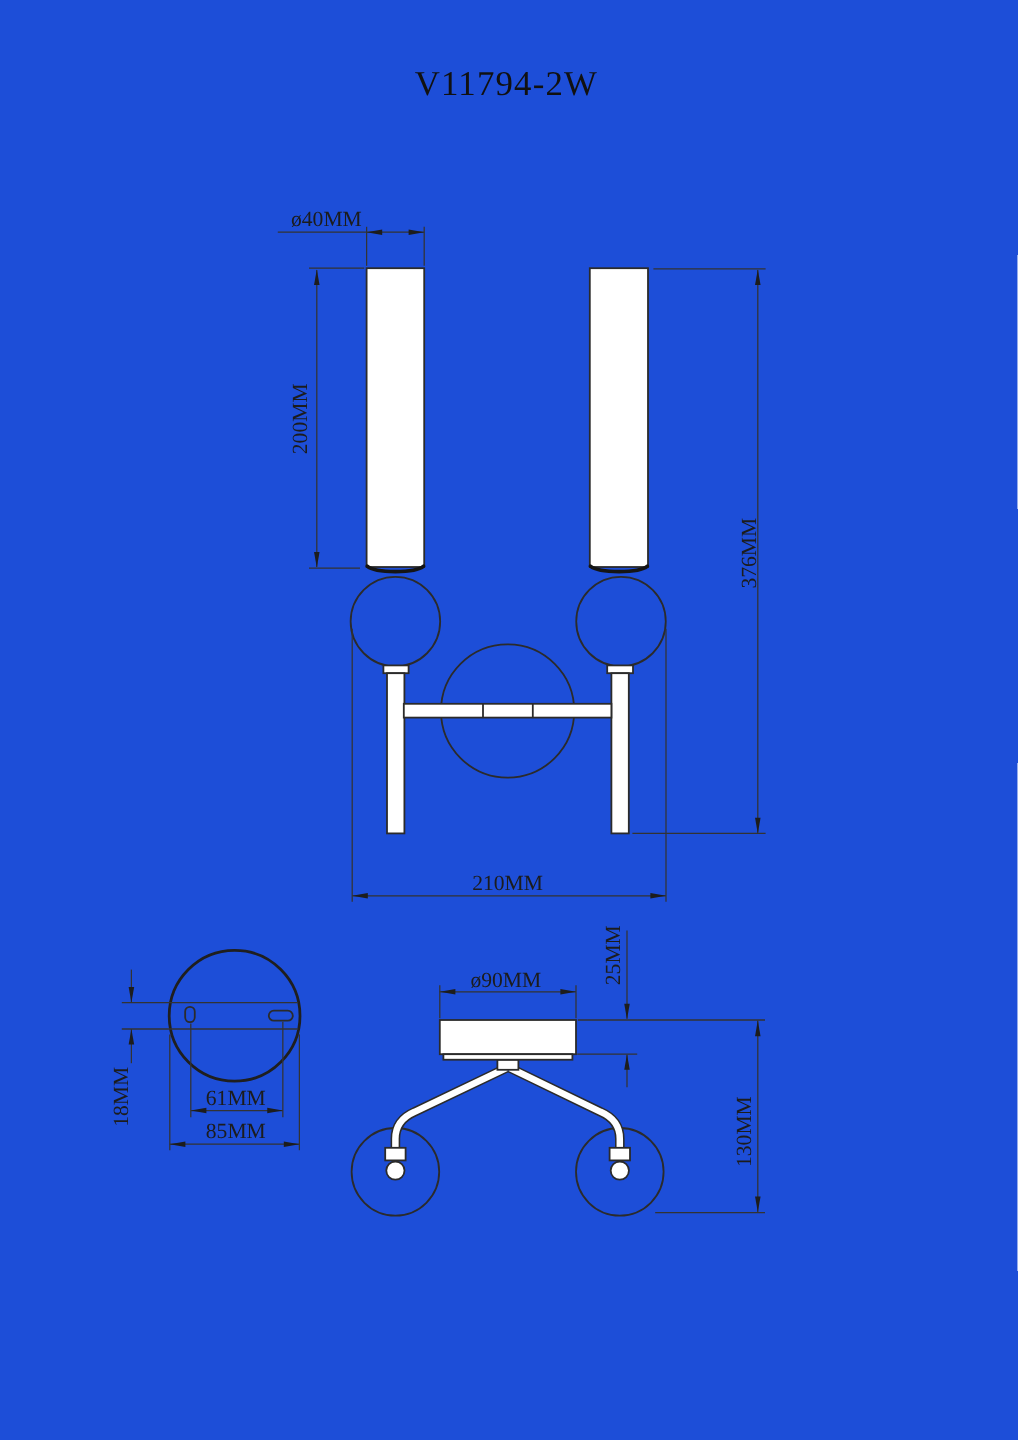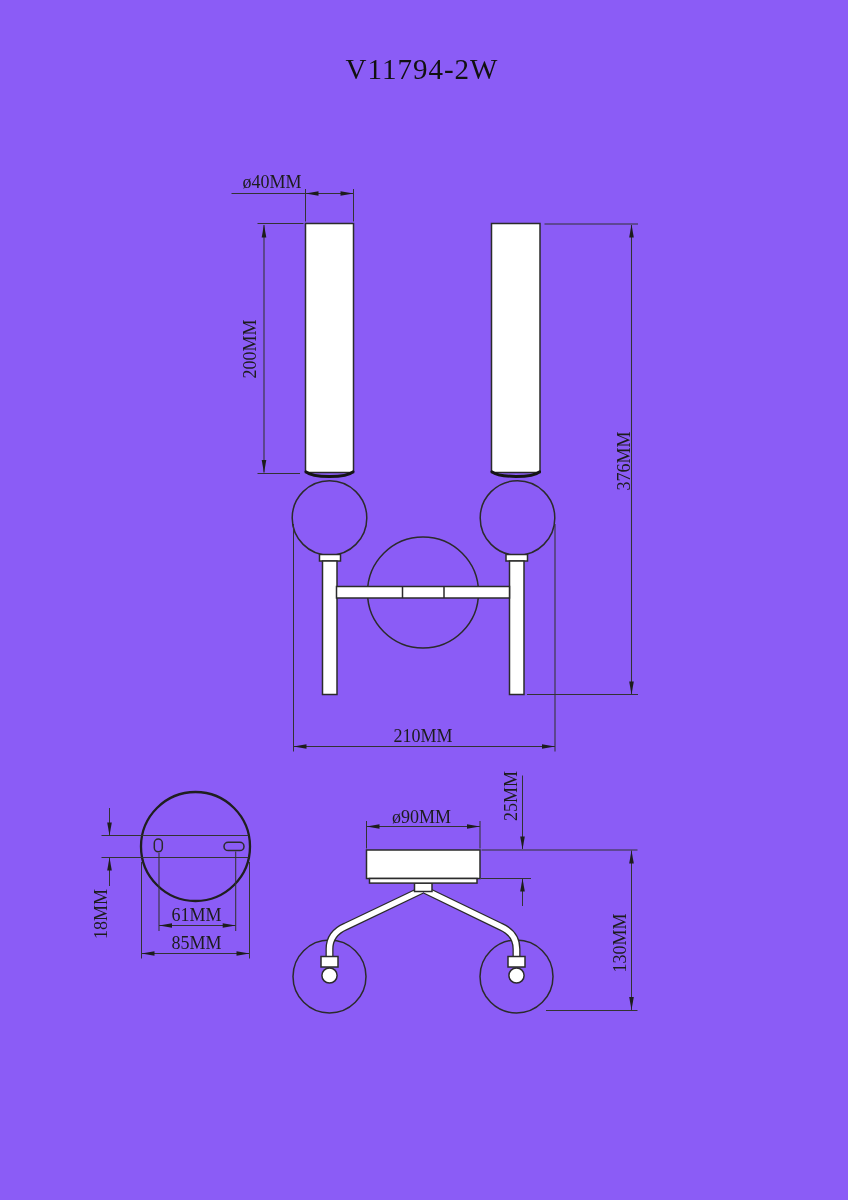--- a/index.html
+++ b/index.html
@@ -1,16 +1,16 @@
 <!DOCTYPE html>
 <html><head>
 <meta charset="utf-8">
 <style>
   html,body{margin:0;padding:0;background:#ffffff;}
-  .stage{width:848px;height:1200px;background:#8b5cf6;position:relative;overflow:hidden;}
+  .stage{width:848px;height:1200px;background:#1d4ed8;position:relative;overflow:hidden;}
   svg{display:block;}
   .olf{fill:#ffffff;stroke:#2b2b2b;stroke-width:1.5;}
   .ol{fill:none;stroke:#2b2b2b;stroke-width:1.5;}
   .thick{fill:none;stroke:#1f1f1f;stroke-width:2.3;}
   .cap{fill:none;stroke:#151515;stroke-width:3;stroke-linecap:round;}
   .dim{fill:none;stroke:#333333;stroke-width:1.05;}
   .arr{fill:#1d1d1d;stroke:none;}
   .armblk{fill:none;stroke:#2b2b2b;stroke-width:8;stroke-linecap:butt;}
   .armwht{fill:none;stroke:#ffffff;stroke-width:5.4;stroke-linecap:butt;}
   .dtxt{font-family:"Liberation Serif","DejaVu Serif",serif;font-size:18px;fill:#1c1c1c;text-anchor:middle;}

